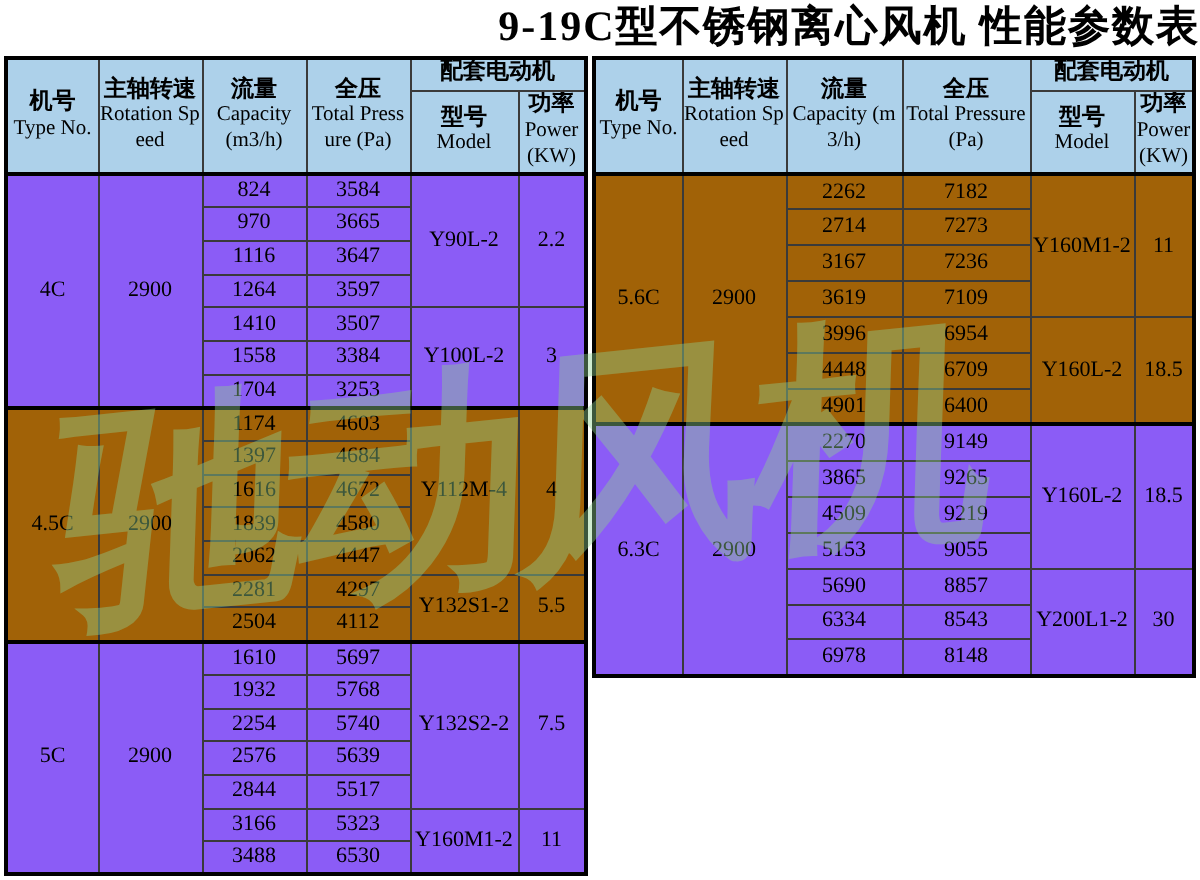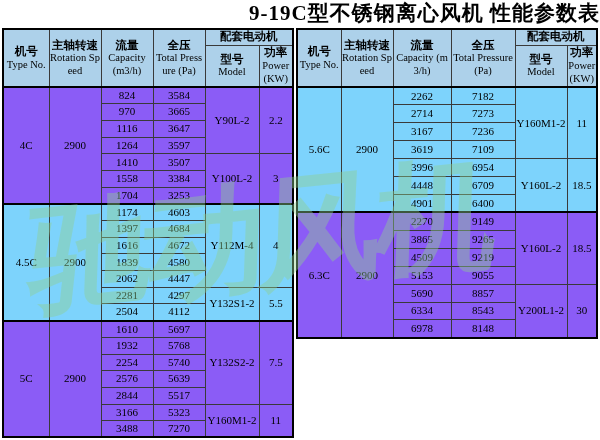--- a/index.html
+++ b/index.html
@@ -21,21 +21,21 @@
   th,td{
     border:1px solid #3a3a3a;text-align:center;vertical-align:middle;
     padding:0;font-size:11px;line-height:1.2;overflow:hidden;
     word-break:break-all;
   }
   thead th{background:#add1ea;}
   thead{border-bottom:2px solid #000;}
   th .cn{font-weight:bold;font-size:11.5px;}
   th .en{font-weight:normal;font-size:10.5px;}
   tr.section-start td{border-top:2px solid #000;}
-  td.bg-green{background:#7dd3fc;}
+  td.bg-green{background:#a16207;}
   td.bg-white{background:#8b5cf6;}
   .t-left tbody tr{height:16.7px;}
   .t-right tbody tr{height:17.93px;}
   .t-left thead tr.h1, .t-right thead tr.h1{height:16px;}
   .t-left thead tr.h2, .t-right thead tr.h2{height:42px;}
   td.model-cell{font-size:11px;margin-left:13px;}
   .watermark{
     position:absolute;top:156px;left:28px;z-index:6;
     font-size:122px;font-weight:bold;white-space:nowrap;
     font-family:"Liberation Sans", sans-serif;
@@ -186,21 +186,21 @@
           <td class="bg-white">5517</td>
         </tr>
         <tr>
           <td class="bg-white">3166</td>
           <td class="bg-white">5323</td>
           <td class="bg-white model-cell" rowspan="2">Y160M1-2</td>
           <td class="bg-white" rowspan="2">11</td>
         </tr>
         <tr>
           <td class="bg-white">3488</td>
-          <td class="bg-white">7270</td>
+          <td class="bg-white">6530</td>
         </tr>
       </tbody>
     </table>
   </div>
 <div class="tbl-mount tbl-right" id="mount-right">
     <table class="t-right">
       <colgroup>
         <col style="width: 44px;">
         <col style="width: 52px;">
         <col style="width: 58px;">

